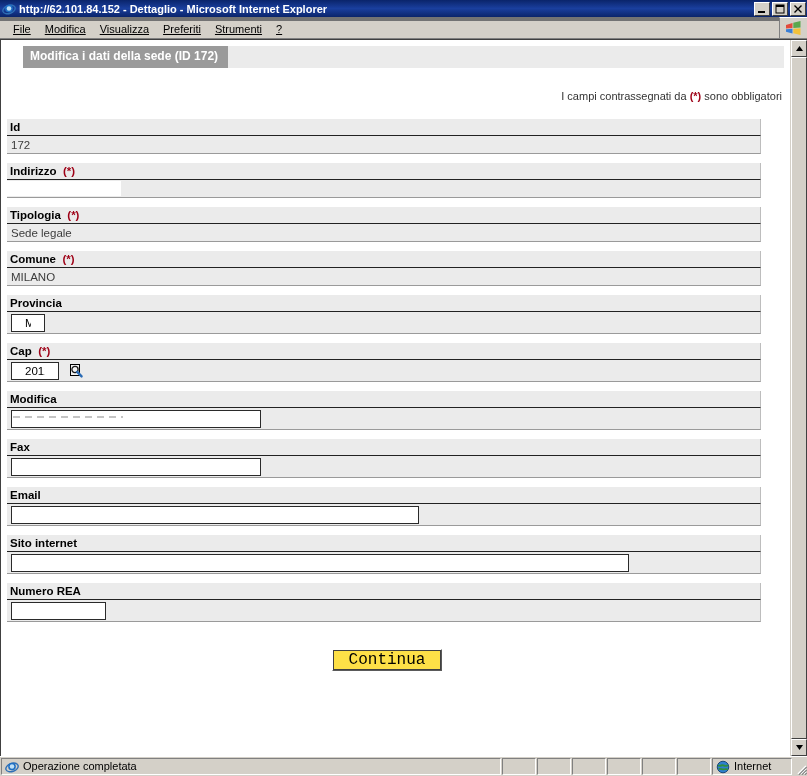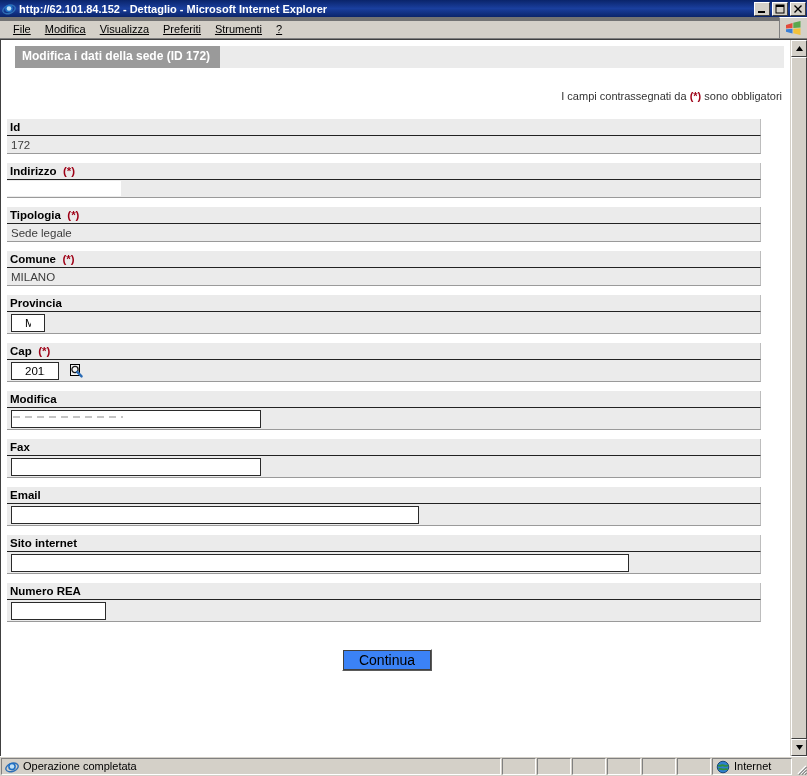--- a/index.html
+++ b/index.html
@@ -157,21 +157,21 @@
     border-bottom: 1px solid #404040;
     height: 100%;
     cursor: default;
   }
 
   
   .page-head {
     height: 22px;
     display: flex;
     align-items: stretch;
-    margin: 6px 0 0 8px;
+    margin: 6px 0 0 16px;
     padding-left: 6px;
   }
   .page-head-title {
     background: #9a9a9a;
     color: #ffffff;
     font-size: 12px;
     font-weight: bold;
     padding: 3px 10px 3px 7px;
     white-space: nowrap;
     line-height: 15px;
@@ -264,24 +264,24 @@
     background-repeat: no-repeat;
     opacity: .85;
   }
 
   .submit-row {
     text-align: center;
     padding: 18px 0 0 0;
     width: 760px;
   }
   .btn {
-    font-family: Liberation Sans, sans-serif;
-    font-size: 14px;
+    font-family: Liberation Mono, monospace;
+    font-size: 16px;
     color: #000;
-    background: #3b82f6;
+    background: #fde047;
     border: 1px solid;
     border-color: #ffffff #5a5a5a #5a5a5a #ffffff;
     outline: 1px solid #404040;
     outline-offset: -2px;
     padding: 3px 16px;
     cursor: default;
     line-height: 14px;
   }
 
   

